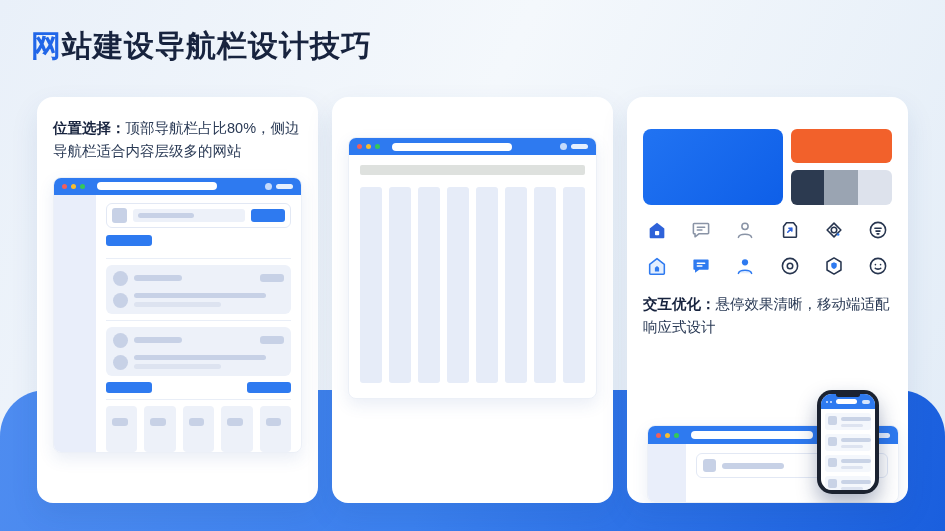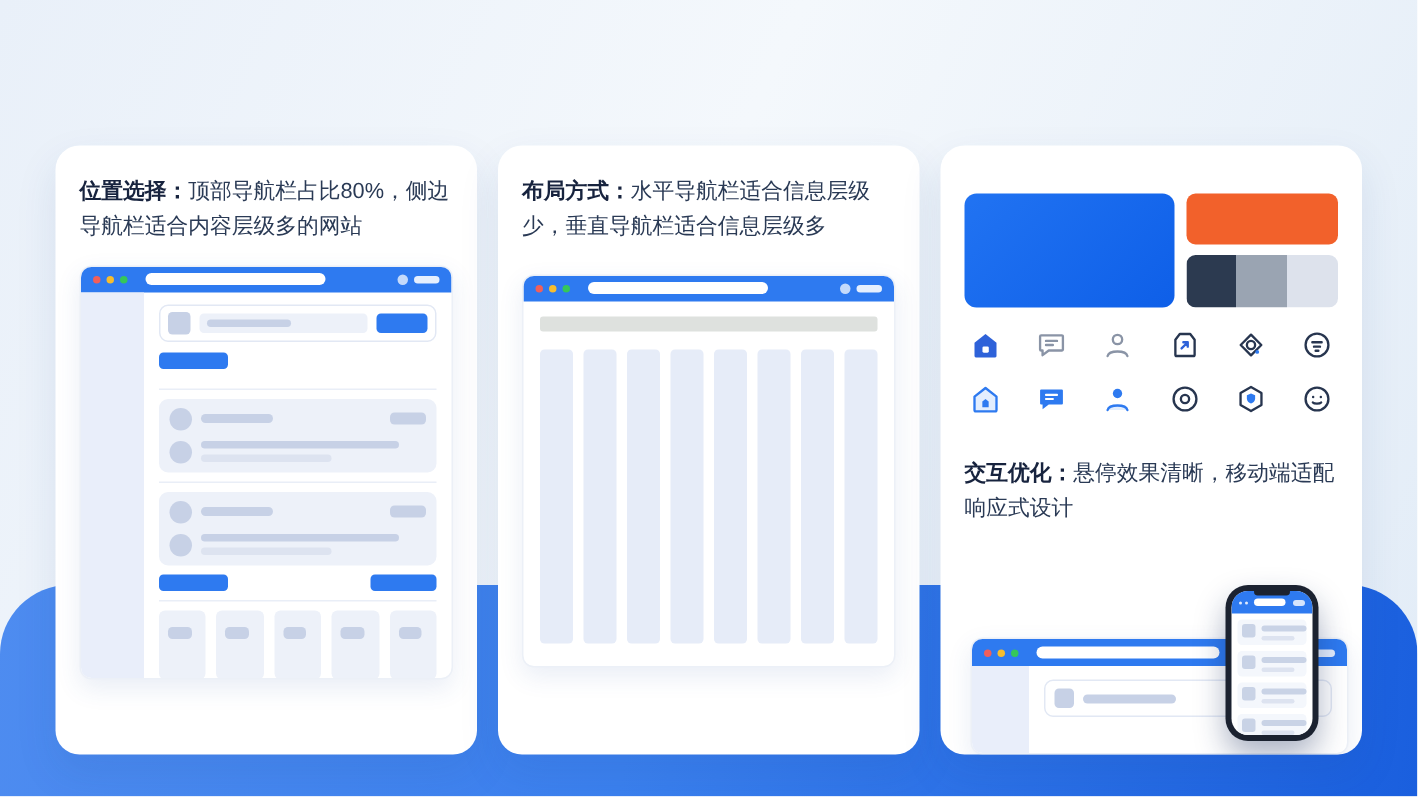--- a/index.html
+++ b/index.html
@@ -68,21 +68,21 @@
   
   .swatches{display:flex;gap:8px;margin-top:12px;height:76px;}
   .sw-blue{flex:1.38;border-radius:8px;background:linear-gradient(135deg,#2173F2,#0E5FE8);}
   .sw-col{flex:1;display:flex;flex-direction:column;gap:7px;}
   .sw-orange{height:34px;border-radius:6px;background:var(--orange);}
   .sw-tri{flex:1;display:flex;border-radius:6px;overflow:hidden;}
   .sw-tri span{flex:1;}
   .sw-tri .t1{background:var(--swatch-dark);} .sw-tri .t2{background:var(--swatch-gray);} .sw-tri .t3{background:var(--swatch-light);}
   .icon-row{display:flex;justify-content:space-between;align-items:center;margin-top:14px;padding:0 3px;}
   .icon-row svg{display:block;}
-  .desc2{margin-top:28px;}
+  .desc2{margin-top:16px;}
   .b3{position:absolute;left:20px;top:328px;width:252px;}
   .b3 .topbar{height:18px;}
   .b3-body{display:flex;height:58px;}
   .b3 .side{flex:0 0 38px;background:var(--side-bg);}
   .b3 .main{flex:1;padding:9px 10px;}
   .b3 .searchbox{padding:5px 6px;}
   .b3 .searchbox .sq{width:13px;height:13px;}
   .b3 .searchbox .bar{width:62px;height:6px;}
   .phone{position:absolute;left:190px;top:293px;width:62px;height:104px;background:#1B2230;
     border-radius:15px;padding:4px;box-shadow:0 10px 20px rgba(20,40,90,.35);z-index:3;}
@@ -99,20 +99,21 @@
   .p-lines{display:flex;flex-direction:column;gap:3px;padding-top:1px;}
   .p-l1{width:30px;height:4px;border-radius:2px;background:#C9D3E6;}
   .p-l2{width:22px;height:3px;border-radius:2px;background:#DDE3F0;}
 </style>
 </head>
 <body>
 
 <div class="stage">
   <div class="wave"></div>
 
+  <h1 class="title"><span class="hl">网</span><span>站建设导航栏设计技巧</span></h1>
 
   <div class="cards">
 
     <section class="card">
       <p class="desc"><b>位置选择：</b><span>顶部导航栏占比80%，侧边导航栏适合内容层级多的网站</span></p>
       <div class="browser b1">
         <div class="topbar">
           <span class="dot r"></span>
           <span class="dot y"></span>
           <span class="dot g"></span>
@@ -172,21 +173,20 @@
               <div class="colcard"><span class="bar"></span></div>
               <div class="colcard"><span class="bar"></span></div>
               <div class="colcard"><span class="bar"></span></div>
             </div>
           </div>
         </div>
       </div>
     </section>
 
     <section class="card">
-      <p class="desc"><b>布局方式：</b><span>水平导航栏适合信息层级少，垂直导航栏适合信息层级多</span></p>
       <div class="browser b2">
         <div class="topbar">
           <span class="dot r"></span>
           <span class="dot y"></span>
           <span class="dot g"></span>
           <span class="addr"></span>
           <span class="tb-avatar"></span>
           <span class="tb-pill"></span>
         </div>
         <div class="b2-body">

